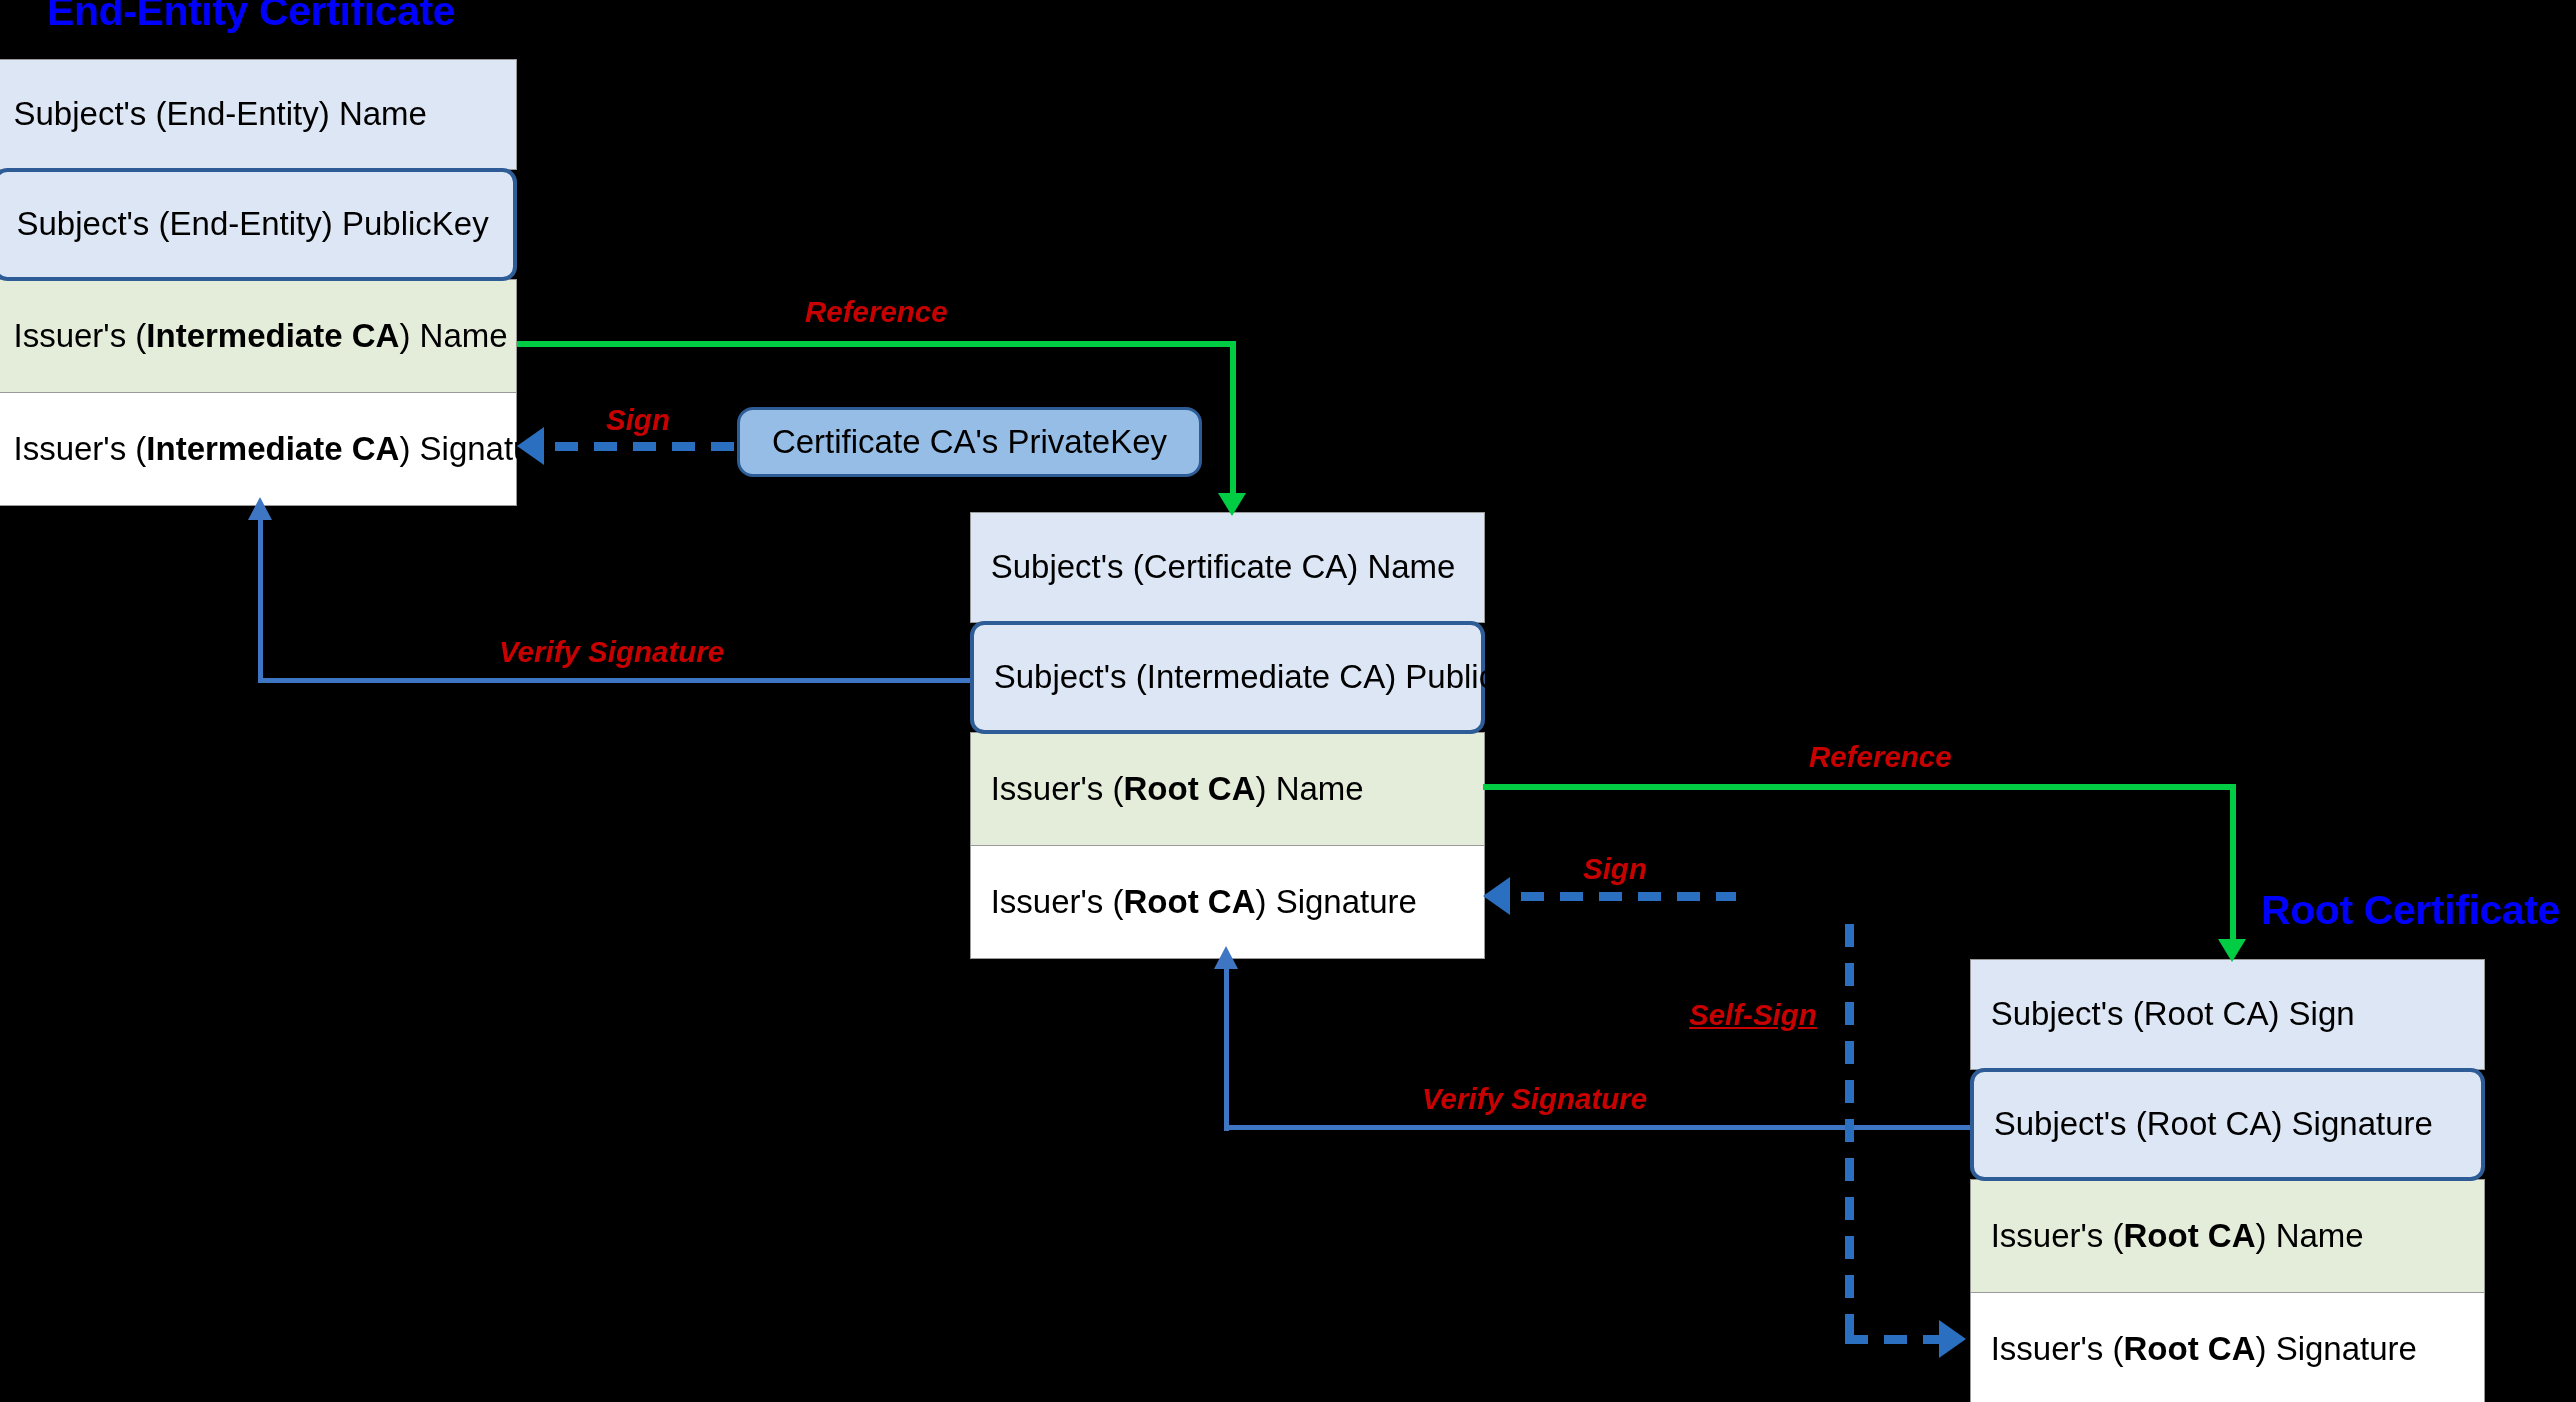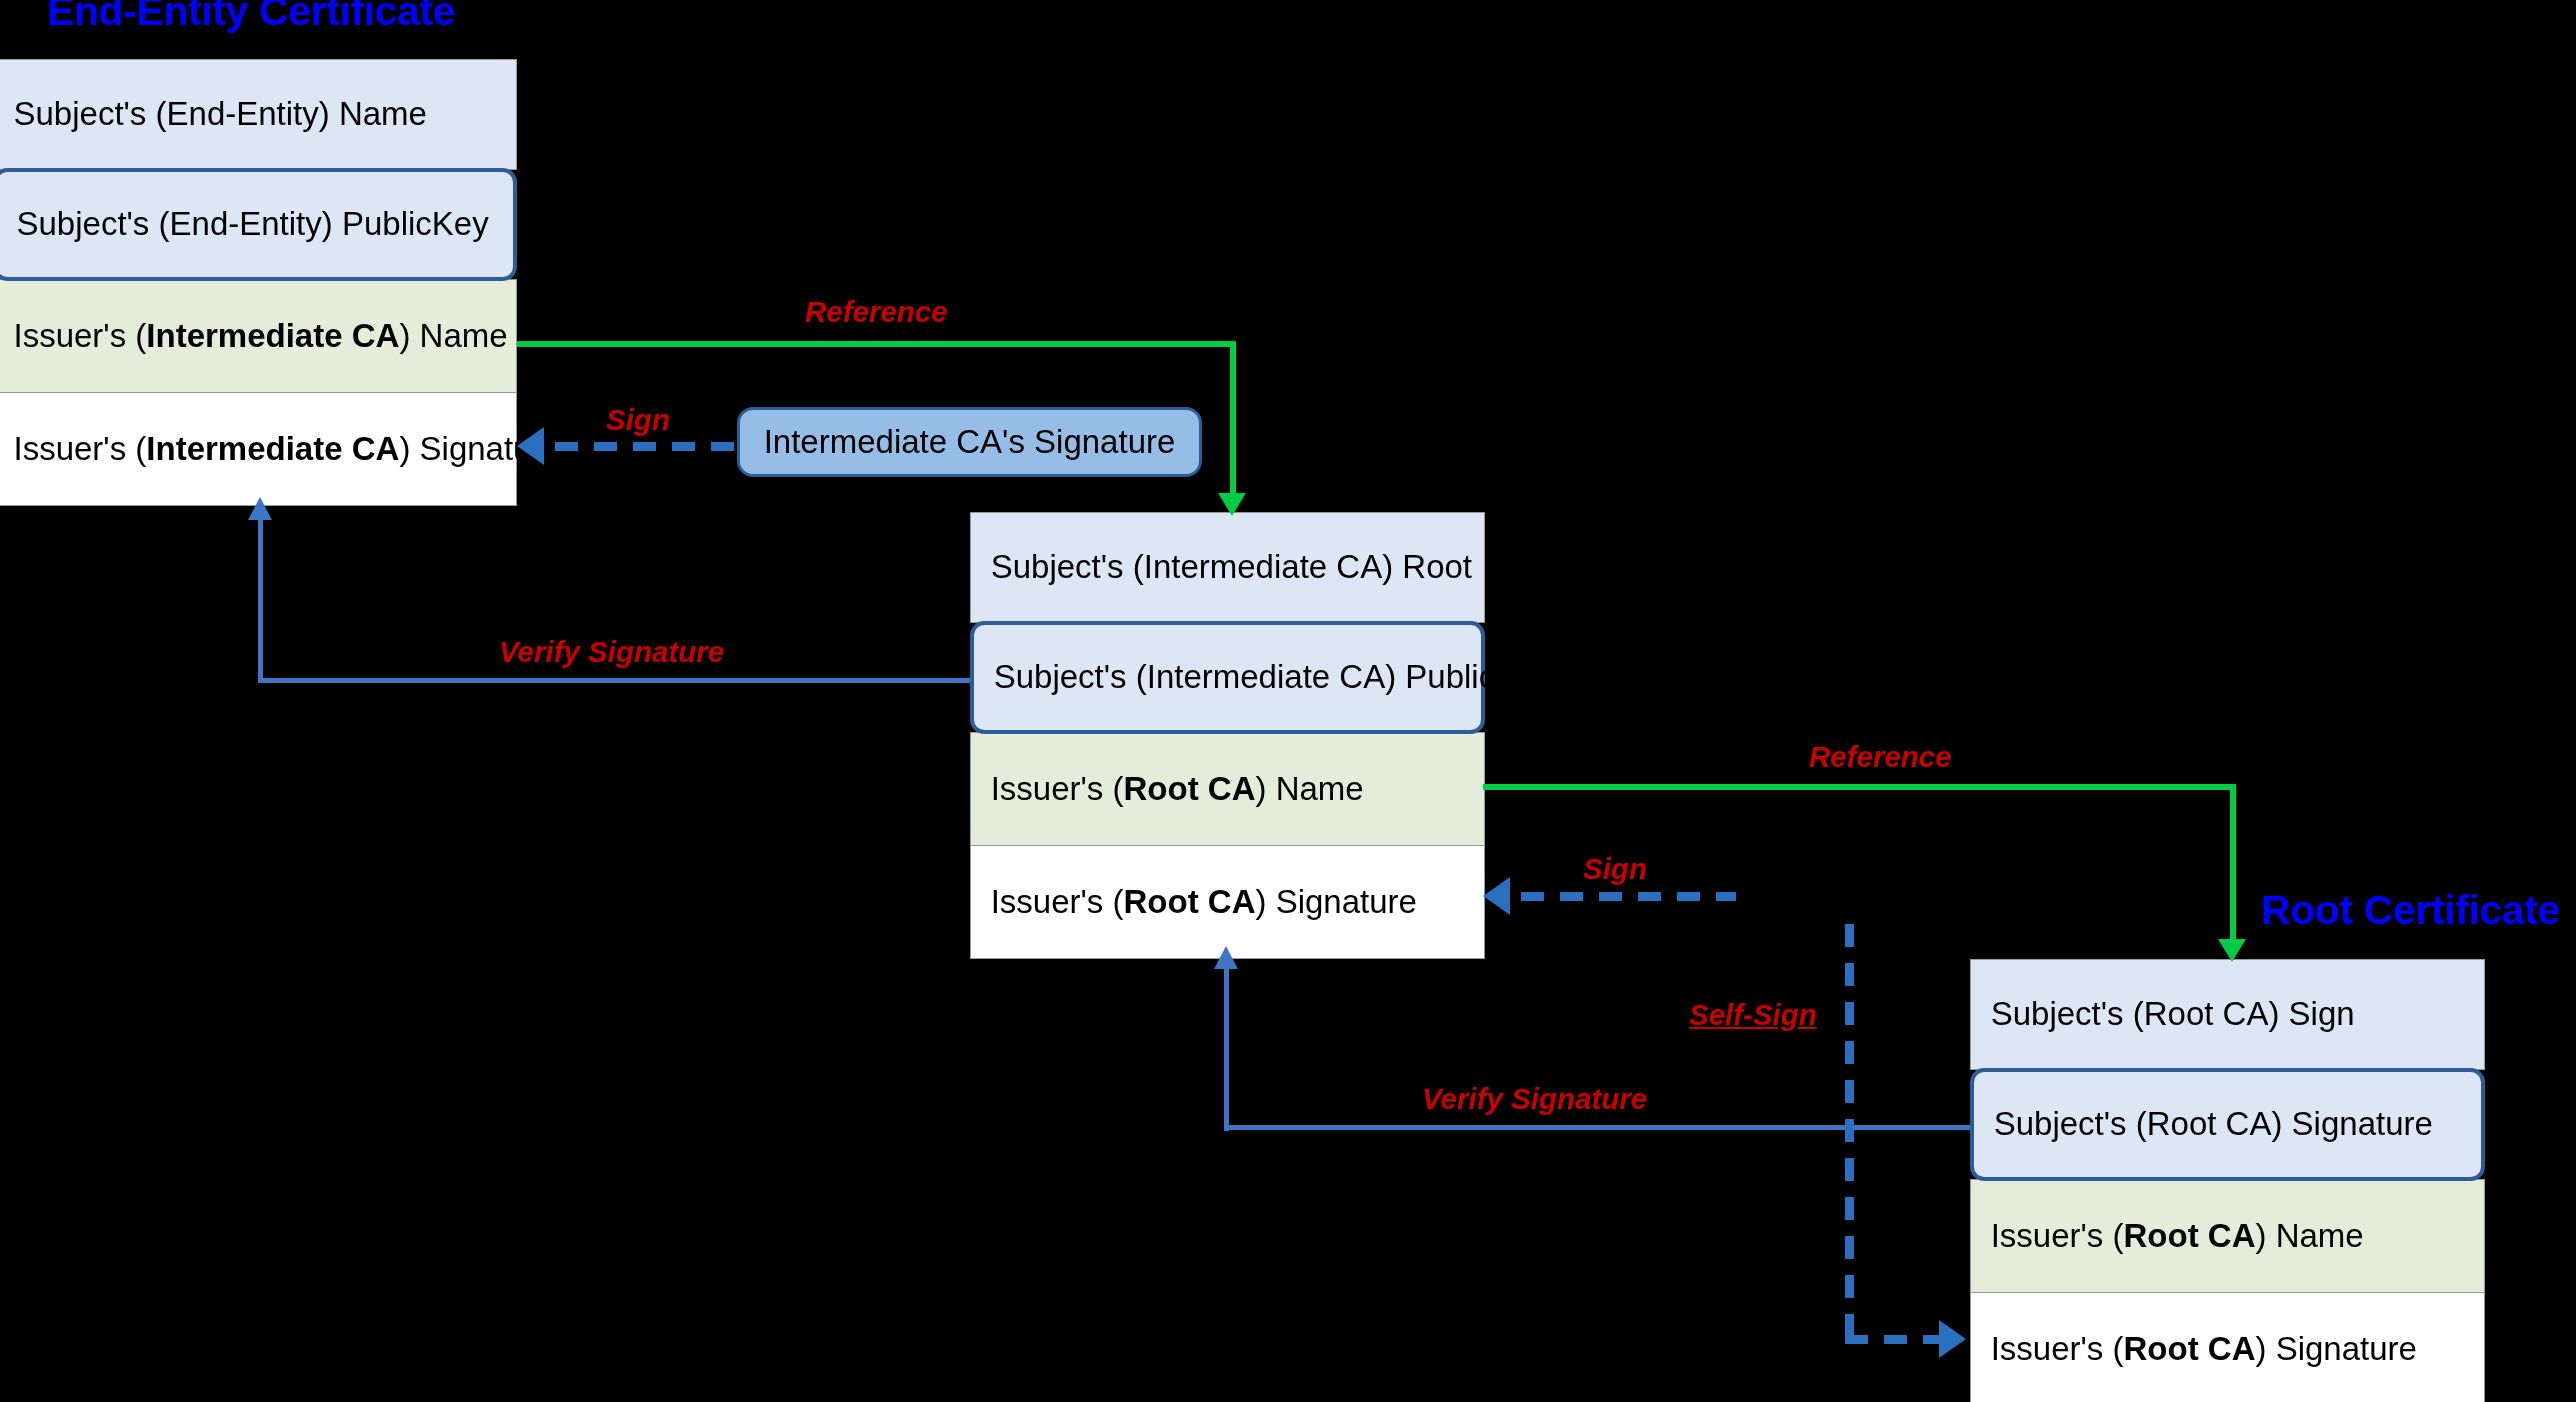--- a/index.html
+++ b/index.html
@@ -124,21 +124,21 @@
         <span>) Name</span>
     </div>
     <div class="row signature" style="top:333px;width:524px;height:114px;">
       <span>Issuer's (</span>
         <b>Intermediate CA</b>
         <span>) Signature</span>
     </div>
   </div>
 
   <div class="cert" style="left:970px;top:512px;width:515px;height:454px;">
-    <div class="row name" style="top:0;width:515px;height:111px;">Subject's (Intermediate CA) Root</div>
+    <div class="row name" style="top:0;width:515px;height:111px;">Subject's (Certificate CA) Name</div>
     <div class="row pubkey" style="top:109px;width:515px;height:113px;">Subject's (Intermediate CA) PublicKey</div>
     <div class="row issuer" style="top:220px;width:515px;height:114px;">
       <span>Issuer's (</span>
         <b>Root CA</b>
         <span>) Name</span>
     </div>
     <div class="row signature" style="top:333px;width:515px;height:114px;">
       <span>Issuer's (</span>
         <b>Root CA</b>
         <span>) Signature</span>
@@ -153,17 +153,17 @@
         <b>Root CA</b>
         <span>) Name</span>
     </div>
     <div class="row signature" style="top:333px;width:515px;height:114px;">
       <span>Issuer's (</span>
         <b>Root CA</b>
         <span>) Signature</span>
     </div>
   </div>
 
-  <div class="pkey" style="left:737px;top:407px;width:465px;height:70px;">Intermediate CA's Signature</div>
+  <div class="pkey" style="left:737px;top:407px;width:465px;height:70px;">Certificate CA's PrivateKey</div>
 
 
 </div>
 
 
 </body></html>

